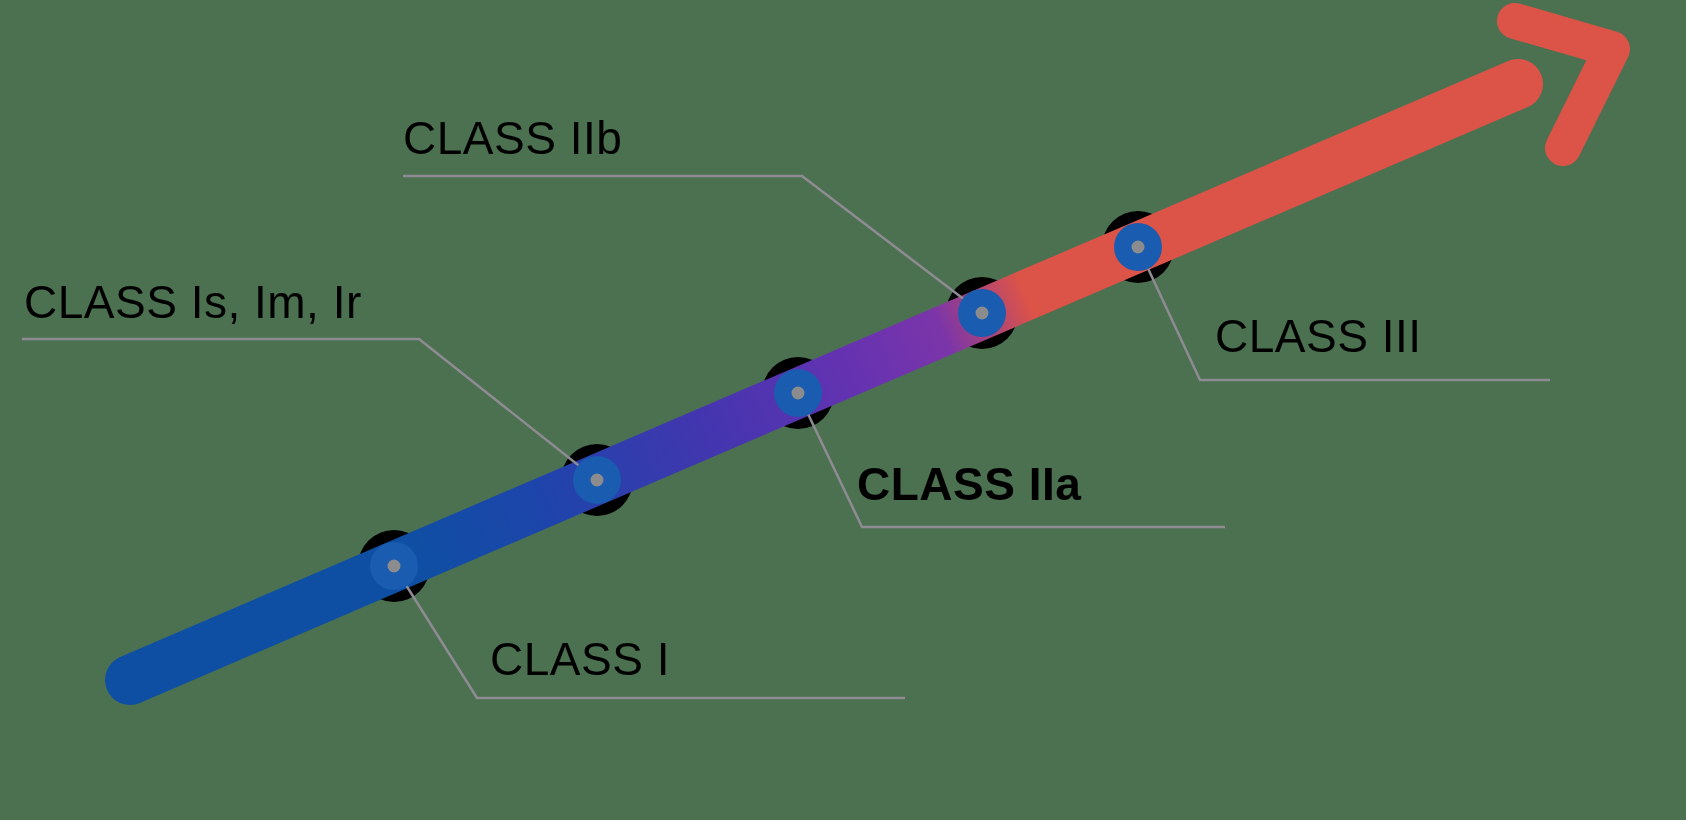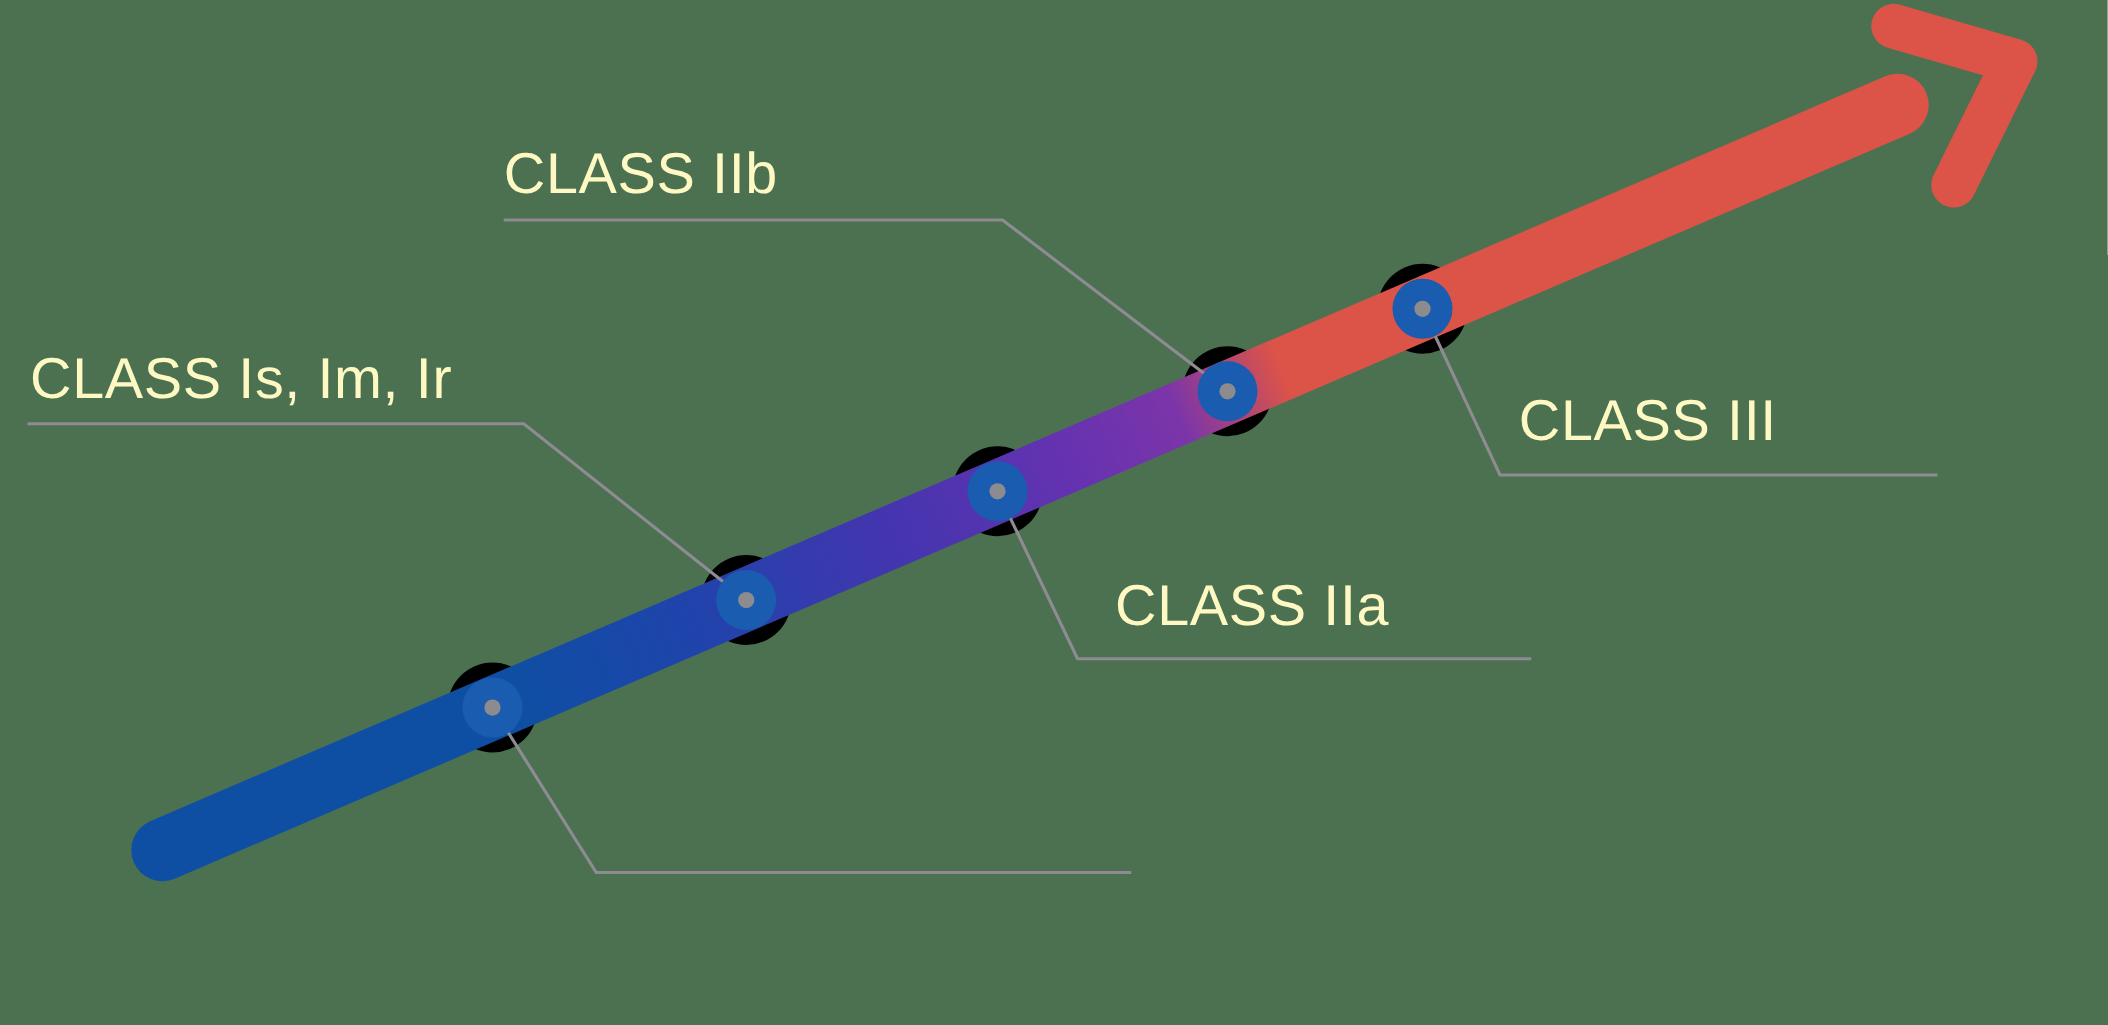--- a/index.html
+++ b/index.html
@@ -7,21 +7,21 @@
     position:relative;
     width:1686px;height:820px;
     background:#4B7151;
     overflow:hidden;
     font-family:"Liberation Sans", sans-serif;
   }
   #diagram-svg{position:absolute;left:0;top:0;width:1686px;height:820px;}
   .class-label{
     position:absolute;
     font-size:46px;
-    color:#fef9c3;
+    color:#000000;
     letter-spacing:0.5px;
     white-space:nowrap;
     line-height:1.1;
   }
   .note-text{
     position:absolute;
     font-size:30px;
     color:#48474C;
     line-height:40px;
     width:470px;
@@ -71,15 +71,16 @@
     <circle cx="394" cy="566" r="6.5" fill="#8C8C8E"></circle>
     <circle cx="597" cy="480" r="6.5" fill="#8C8C8E"></circle>
     <circle cx="798" cy="393" r="6.5" fill="#8C8C8E"></circle>
     <circle cx="982" cy="313" r="6.5" fill="#8C8C8E"></circle>
     <circle cx="1138" cy="247" r="6.5" fill="#8C8C8E"></circle>
   </svg>
 
   <div class="class-label" style="left:403px; top:113px;">CLASS IIb</div>
   <div class="class-label" style="left:1215px;top:311px;">CLASS III</div>
   <div class="class-label" style="left:24px;  top:277px;">CLASS Is, Im, Ir</div>
-  <div class="class-label" style="left:892px; top:459px;">CLASS IIa</div>
+  <div class="class-label" style="left:857px; top:459px;font-weight:bold;">CLASS IIa</div>
+  <div class="class-label" style="left:490px; top:634px;">CLASS I</div>
 
 </div>
 
 </body></html>

